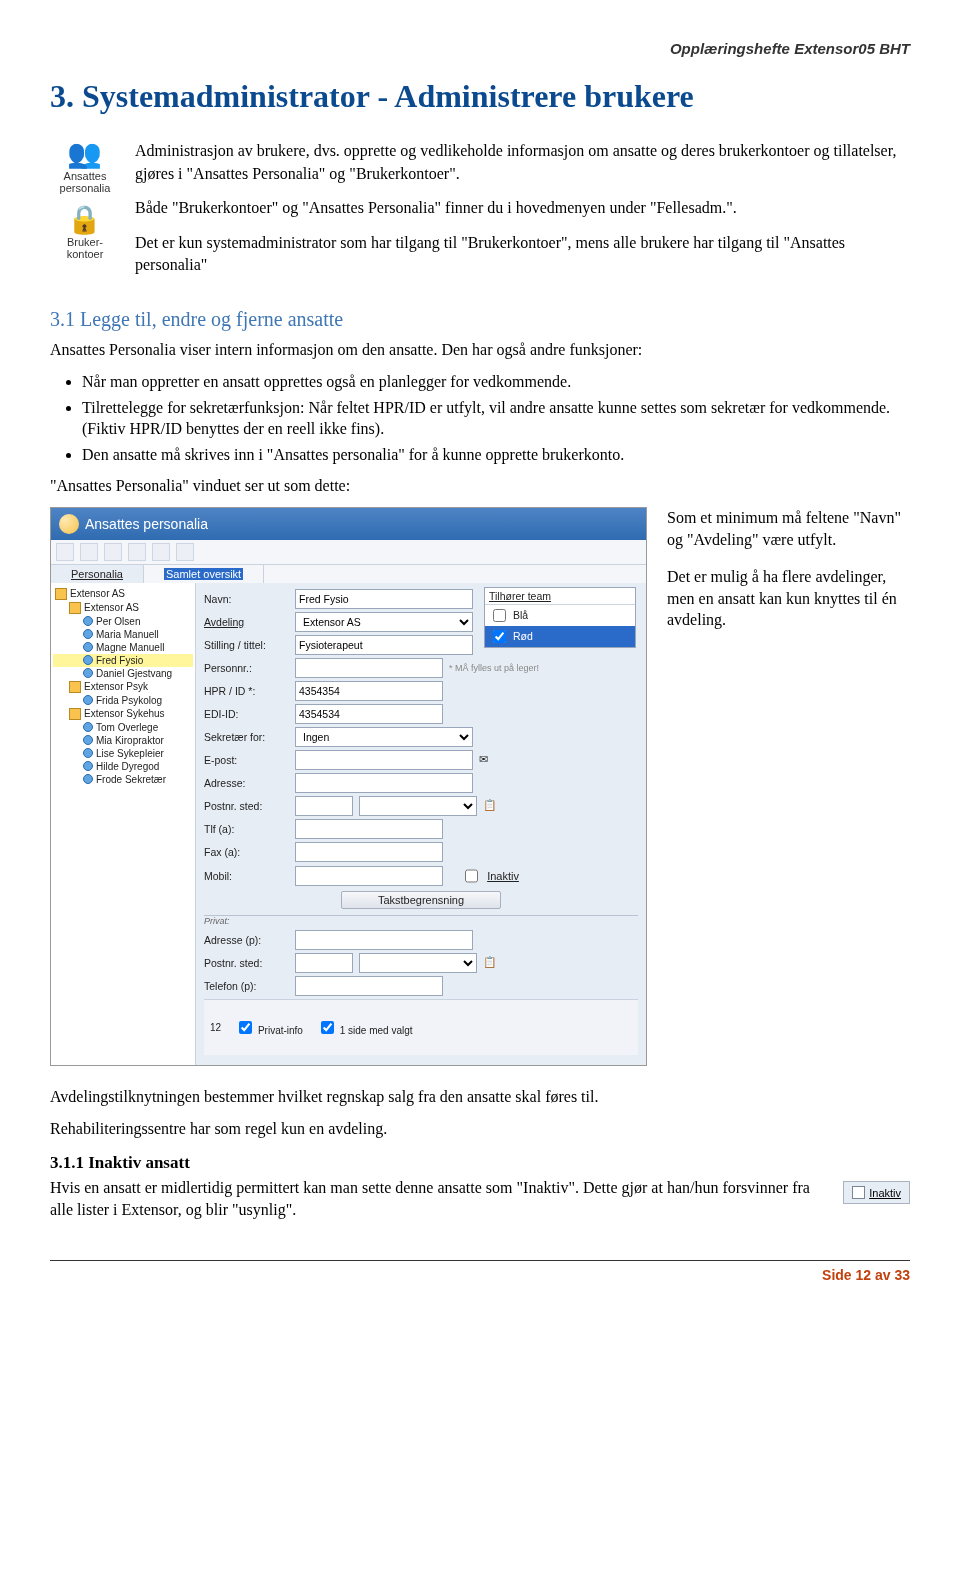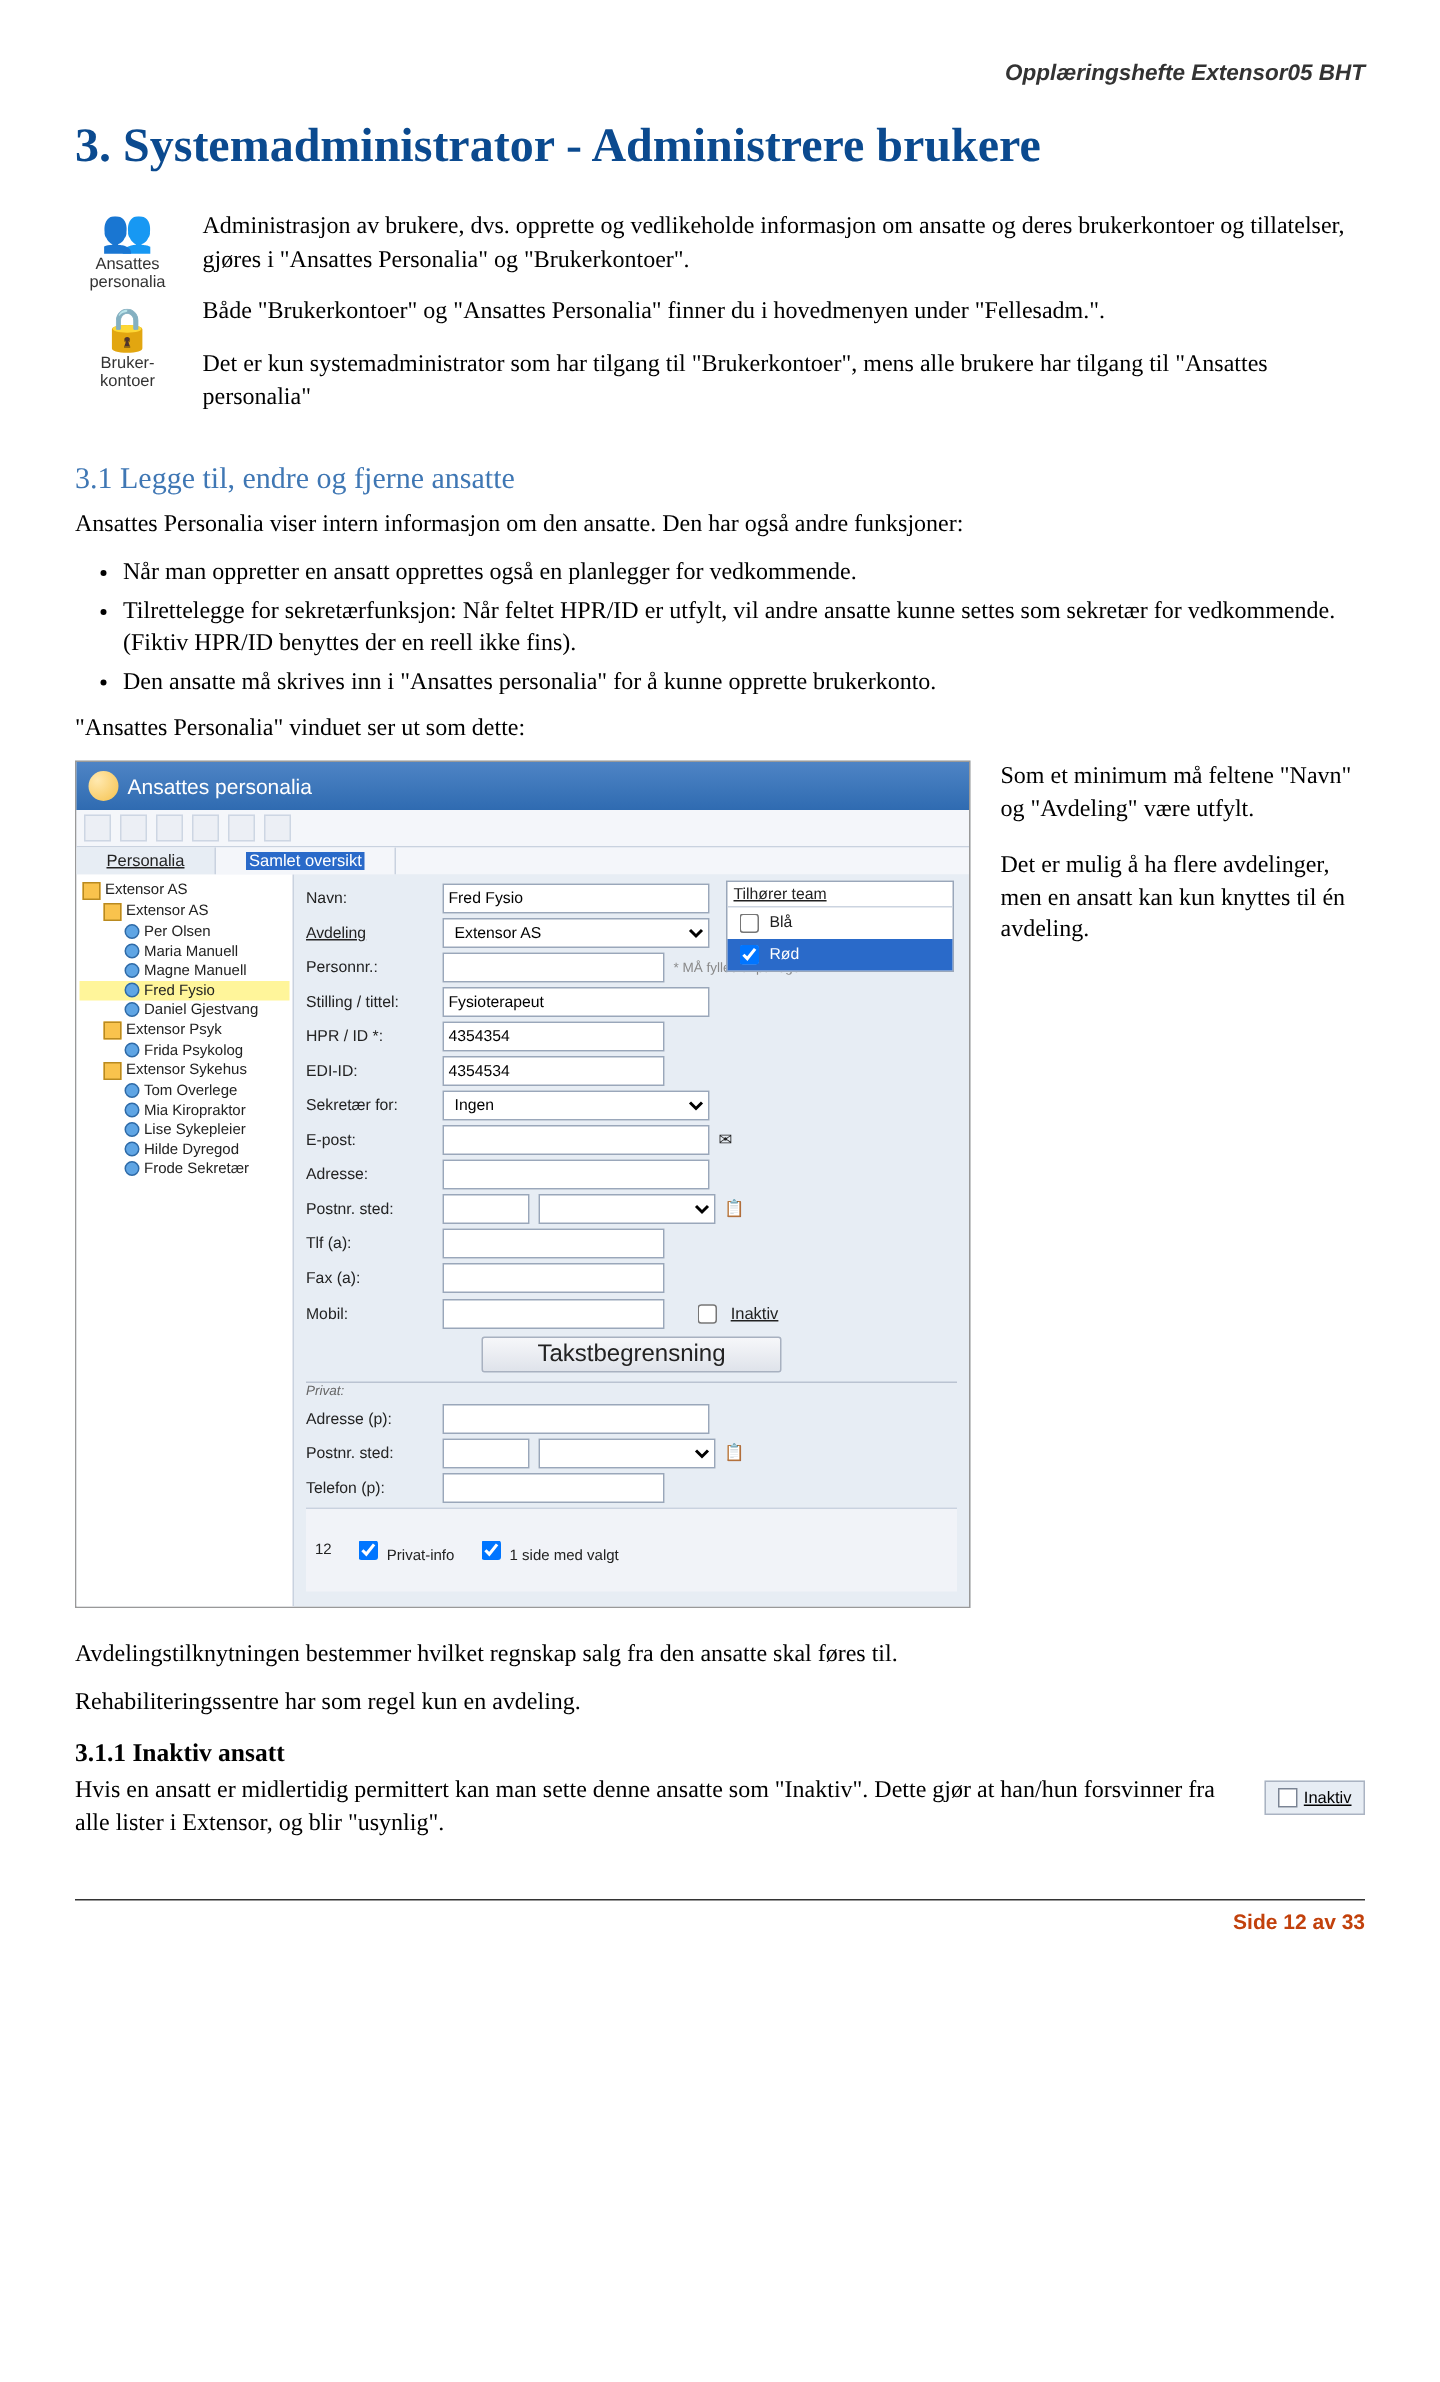--- a/index.html
+++ b/index.html
@@ -225,21 +225,21 @@
   .team-box .tb-sel {
     background: #2a6ac9;
     color: #fff;
   }
   .ss-form-wrap { position: relative; }
   .btn-gray {
     display: inline-block;
     background: linear-gradient(#f6f7fa, #dfe3ea);
     border: 1px solid #a8b1c0;
     padding: 2px 36px;
-    font-size: 16px;
+    font-size: 11px;
     border-radius: 2px;
   }
   .privat-hr {
     border-top: 1px solid #bac3d1;
     margin: 6px 0 4px 0;
     font-size: 9px;
     color: #666;
     font-style: italic;
   }
   .ss-footer {
@@ -417,27 +417,27 @@
 
           <div class="form-row">
               <label>Navn:</label>
               <input class="in-m" value="Fred Fysio" style="">
             </div>
           <div class="form-row">
               <label><u>Avdeling</u></label>
               <select class="in-m"><option>Extensor AS</option></select>
             </div>
           <div class="form-row">
+              <label>Stilling / tittel:</label>
+              <input class="in-m" value="Fysioterapeut" style="">
+            </div>
+          <div class="form-row">
               <label>Personnr.:</label>
               <input class="in-s" style="">
               <span class="hint">* MÅ fylles ut på leger!</span>
-            </div>
-          <div class="form-row">
-              <label>Stilling / tittel:</label>
-              <input class="in-m" value="Fysioterapeut" style="">
             </div>
           <div class="form-row">
               <label>HPR / ID *:</label>
               <input class="in-s" value="4354354" style="">
             </div>
           <div class="form-row">
               <label>EDI-ID:</label>
               <input class="in-s" value="4354534" style="">
             </div>
           <div class="form-row">

